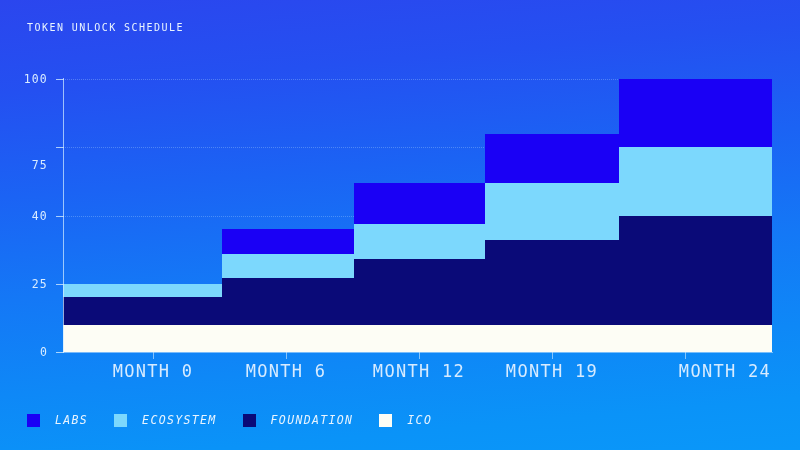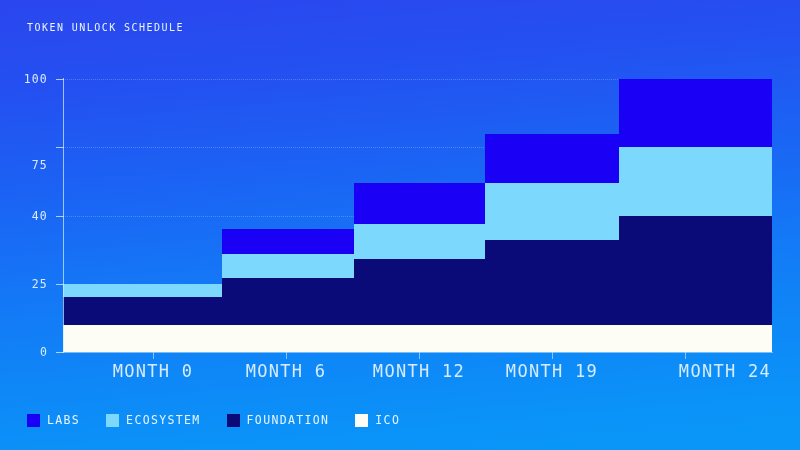--- a/index.html
+++ b/index.html
@@ -120,21 +120,22 @@
     position: absolute;
     left: 27px;
     top: 413px;
     display: flex;
     align-items: center;
     gap: 26px;
   }
   .legend-item {
     display: flex;
     align-items: center;
-    gap: 7px;
+    gap: 15px;
+    font-style: italic;
   }
   .legend-swatch {
     width: 13px;
     height: 13px;
     display: block;
   }
   .legend-label {
     font-size: 11.5px;
     letter-spacing: 1.35px;
     color: #e8f4ff;

